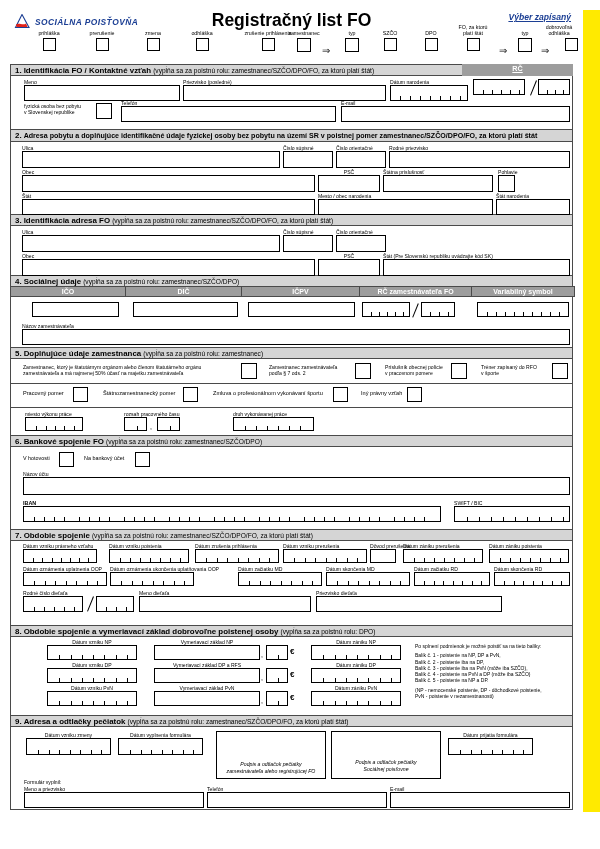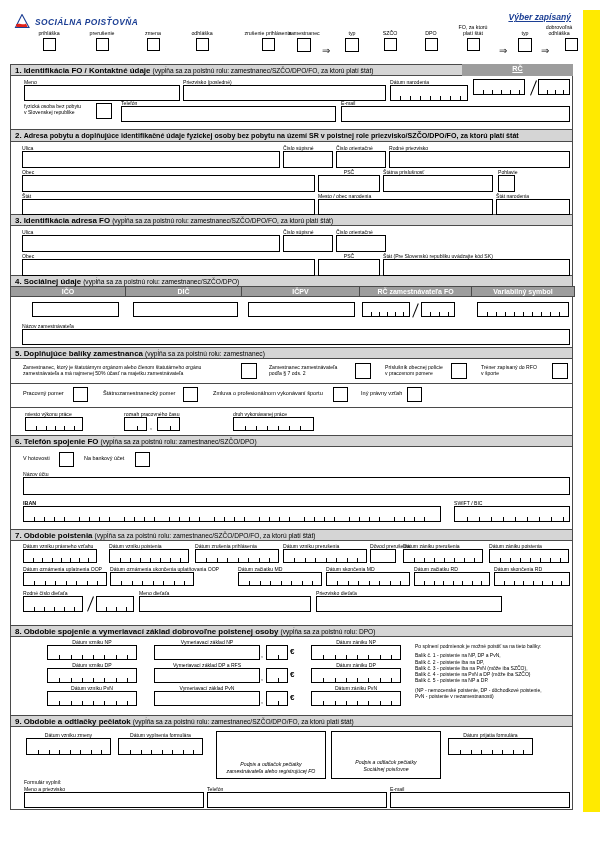--- a/index.html
+++ b/index.html
@@ -146,20 +146,21 @@
 
     <div class="topbar">
       <div class="brand">
         <svg class="brand-logo" viewBox="0 0 34 30">
           <path d="M16 1 L30 27 L3 27 Z" fill="none" stroke="#1c3f94" stroke-width="2.2"></path>
           <path d="M4 21 C10 16, 17 24, 24 19 L27 26 L5 26 Z" fill="#e2231a"></path>
         </svg>
         <span class="brand-name">SOCIÁLNA POISŤOVŇA</span>
       </div>
 
+      <div class="form-title">Registračný list FO</div>
       <a class="sel-link" href="#">Výber zapísaný</a>
 
       <div class="optrow">
         <div class="opt" style="left:14px;  top:0; width:50px;">
           <div class="lbl">prihláška</div>
           <div class="cb"></div>
         </div>
         <div class="opt" style="left:66px;  top:0; width:52px;">
           <div class="lbl">prerušenie</div>
           <div class="cb"></div>
@@ -209,21 +210,21 @@
           <div class="lbl">dobrovoľná
 odhláška</div>
           <div class="cb" style="margin-left:24px;"></div>
         </div>
       </div>
     </div>
 
     <div class="section first">
       <div class="sec-head">
         <b>1.</b>
-        <b>Identifikácia FO / Kontaktné údaje</b>
+        <b>Identifikácia FO / Kontaktné vzťah</b>
         <span class="sub">(vypĺňa sa za poistnú rolu: zamestnanec/SZČO/DPO/FO, za ktorú platí štát)</span>
         <span class="rc-head" style="right:-1px; top:-1px; width:111px; height:12px;text-decoration:underline;">RČ</span>
       </div>
       <div class="sec-body" style="height:53px;">
 
         <div class="fld" style="left:13px; top:3px;">
           <div class="cap">Meno</div>
           <div class="box" style="width:156px; height:16px;"></div>
         </div>
 
@@ -277,21 +278,21 @@
         <div class="fld" style="left:330px; top:24px;">
           <div class="cap">E-mail</div>
           <div class="box" style="width:229px; height:16px;"></div>
         </div>
       </div>
     </div>
 
     <div class="section">
       <div class="sec-head" style="height:12px;">
         <b>2.</b>
-        <b style="font-size:7.1px;">Adresa pobytu a doplňujúce identifikačné údaje fyzickej osoby bez pobytu na území SR v poistnej role priezvisko/SZČO/DPO/FO, za ktorú platí štát</b>
+        <b style="font-size:7.1px;">Adresa pobytu a doplňujúce identifikačné údaje fyzickej osoby bez pobytu na území SR v poistnej pomer zamestnanec/SZČO/DPO/FO, za ktorú platí štát</b>
       </div>
       <div class="sec-body" style="height:72px;">
         <div class="fld" style="left:11px; top:3px;">
           <div class="cap">Ulica</div>
           <div class="box" style="width:258px; height:17px;"></div>
         </div>
         <div class="fld" style="left:272px; top:3px;">
           <div class="cap">Číslo súpisné</div>
           <div class="box" style="width:50px; height:17px;"></div>
         </div>
@@ -414,21 +415,21 @@
         <div class="fld" style="left:11px; top:36px;">
           <div class="cap">Názov zamestnávateľa</div>
           <div class="box" style="width:548px; height:16px;"></div>
         </div>
       </div>
     </div>
 
     <div class="section">
       <div class="sec-head">
         <b>5.</b>
-        <b>Doplňujúce balíky zamestnanca</b>
+        <b>Doplňujúce údaje zamestnanca</b>
         <span class="sub">(vypĺňa sa za poistnú rolu: zamestnanec)</span>
       </div>
       <div class="sec-body" style="height:76px;">
 
         <div class="fld" style="left:12px; top:5px; width:230px;">
           <div class="cap">Zamestnanec, ktorý je štatutárnym orgánom alebo členom štatutárneho orgánu
 zamestnávateľa a má najmenej  50% účasť na majetku zamestnávateľa</div>
         </div>
         <div class="box" style="position:absolute; left:230px; top:4px; width:16px; height:16px;"></div>
         <div class="fld" style="left:258px; top:5px; width:88px;">
@@ -498,21 +499,21 @@
               <i style="left:55px"></i>
               <i style="left:66px"></i>
           </div>
         </div>
       </div>
     </div>
 
     <div class="section">
       <div class="sec-head">
         <b>6.</b>
-        <b>Telefón spojenie FO</b>
+        <b>Bankové spojenie FO</b>
         <span class="sub">(vypĺňa sa za poistnú rolu: zamestnanec/SZČO/DPO)</span>
       </div>
       <div class="sec-body" style="height:82px;">
         <div class="fld" style="left:12px; top:8px;">
           <div class="cap" style="font-size:5.4px;">V hotovosti</div>
         </div>
         <div class="box" style="position:absolute; left:48px; top:5px; width:15px; height:15px;"></div>
         <div class="fld" style="left:73px; top:8px;">
           <div class="cap" style="font-size:5.4px;">Na bankový účet</div>
         </div>
@@ -577,21 +578,21 @@
               <i style="left:96px"></i>
               <i style="left:108px"></i>
           </div>
         </div>
       </div>
     </div>
 
     <div class="section">
       <div class="sec-head">
         <b>7.</b>
-        <b>Obdobie poistenia</b>
+        <b>Obdobie spojenie</b>
         <span class="sub">(vypĺňa sa za poistnú rolu: zamestnanec/SZČO/DPO/FO, za ktorú platí štát)</span>
       </div>
       <div class="sec-body" style="height:84px;">
 
         <div class="fld" style="left:12px; top:2px;">
           <div class="cap">Dátum vzniku právneho vzťahu</div>
           <div class="comb" style="width:74px; height:14px;">
             <i style="left:9px"></i>
               <i style="left:18px"></i>
               <i style="left:28px"></i>
@@ -885,21 +886,21 @@
           <div class="txt-note">Balík č. 5 - poistenie na NP a DP.</div>
           <div class="txt-note" style="margin-top:3px; white-space:pre-line;">(NP - nemocenské poistenie, DP - dôchodkové poistenie,
 PvN - poistenie v nezamestnanosti)</div>
         </div>
       </div>
     </div>
 
     <div class="section">
       <div class="sec-head">
         <b>9.</b>
-        <b>Obdobie a odtlačky pečiatok</b>
+        <b>Adresa a odtlačky pečiatok</b>
         <span class="sub">(vypĺňa sa za poistnú rolu: zamestnanec/SZČO/DPO/FO, za ktorú platí štát)</span>
       </div>
       <div class="sec-body" style="height:82px;">
         <div class="fld" style="left:15px; top:5px;">
           <div class="cap" style="text-align:center; width:85px;">Dátum vzniku zmeny</div>
           <div class="comb" style="width:85px; height:17px;">
             <i style="left:11px"></i>
               <i style="left:22px"></i>
               <i style="left:32px"></i>
               <i style="left:43px"></i>

